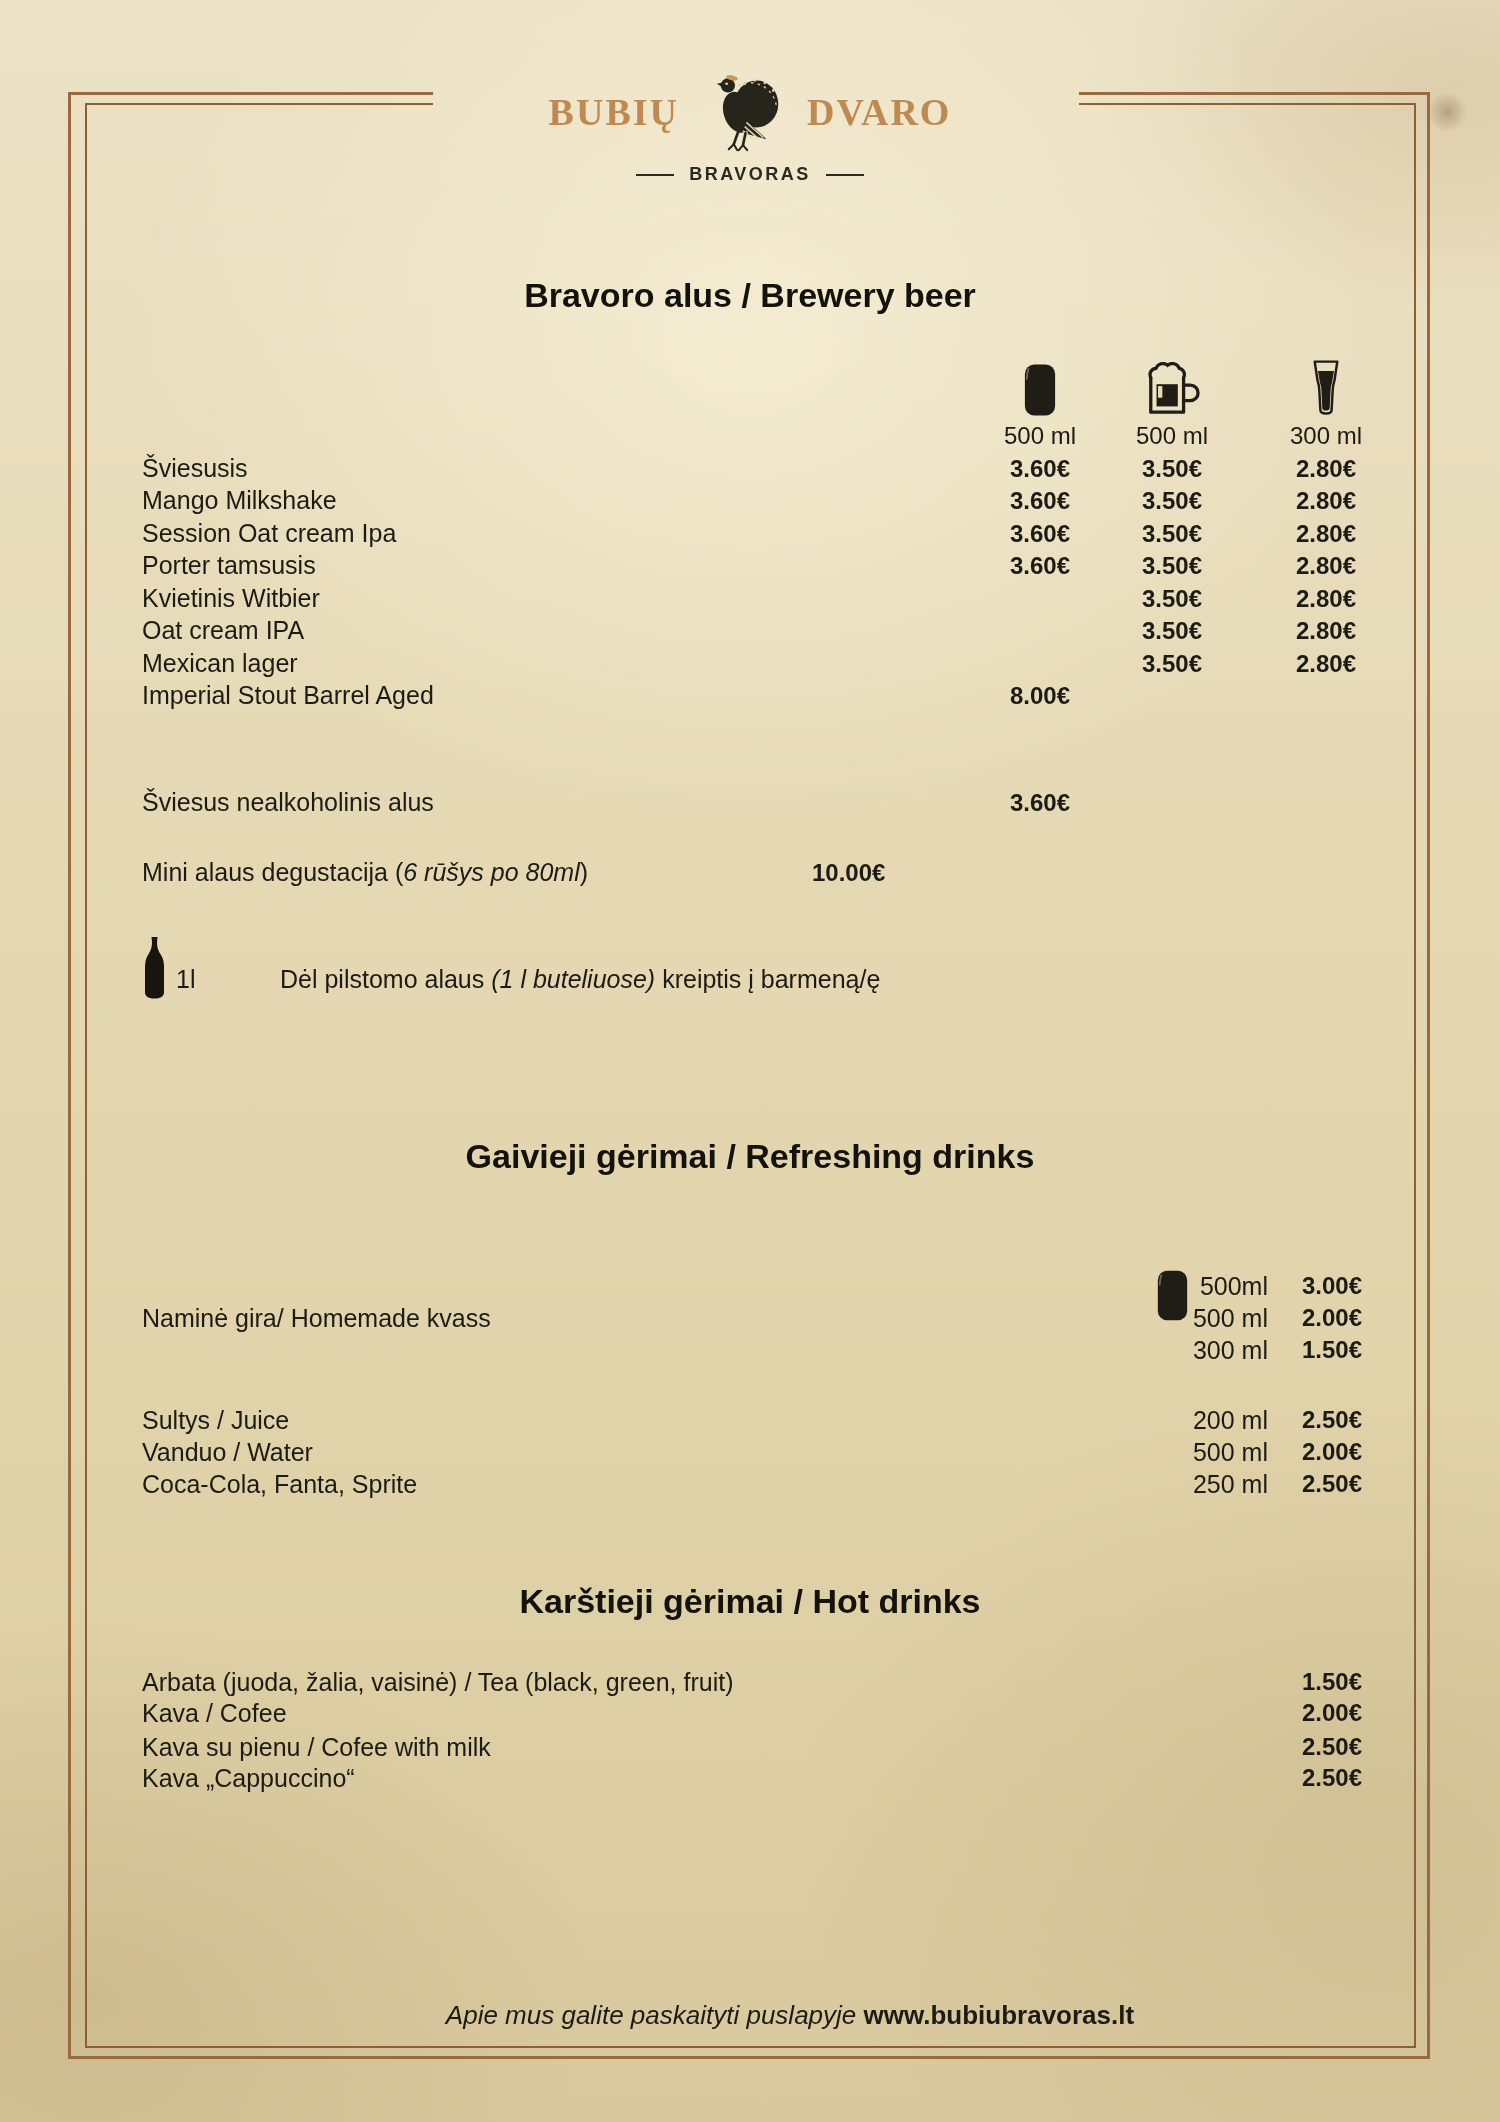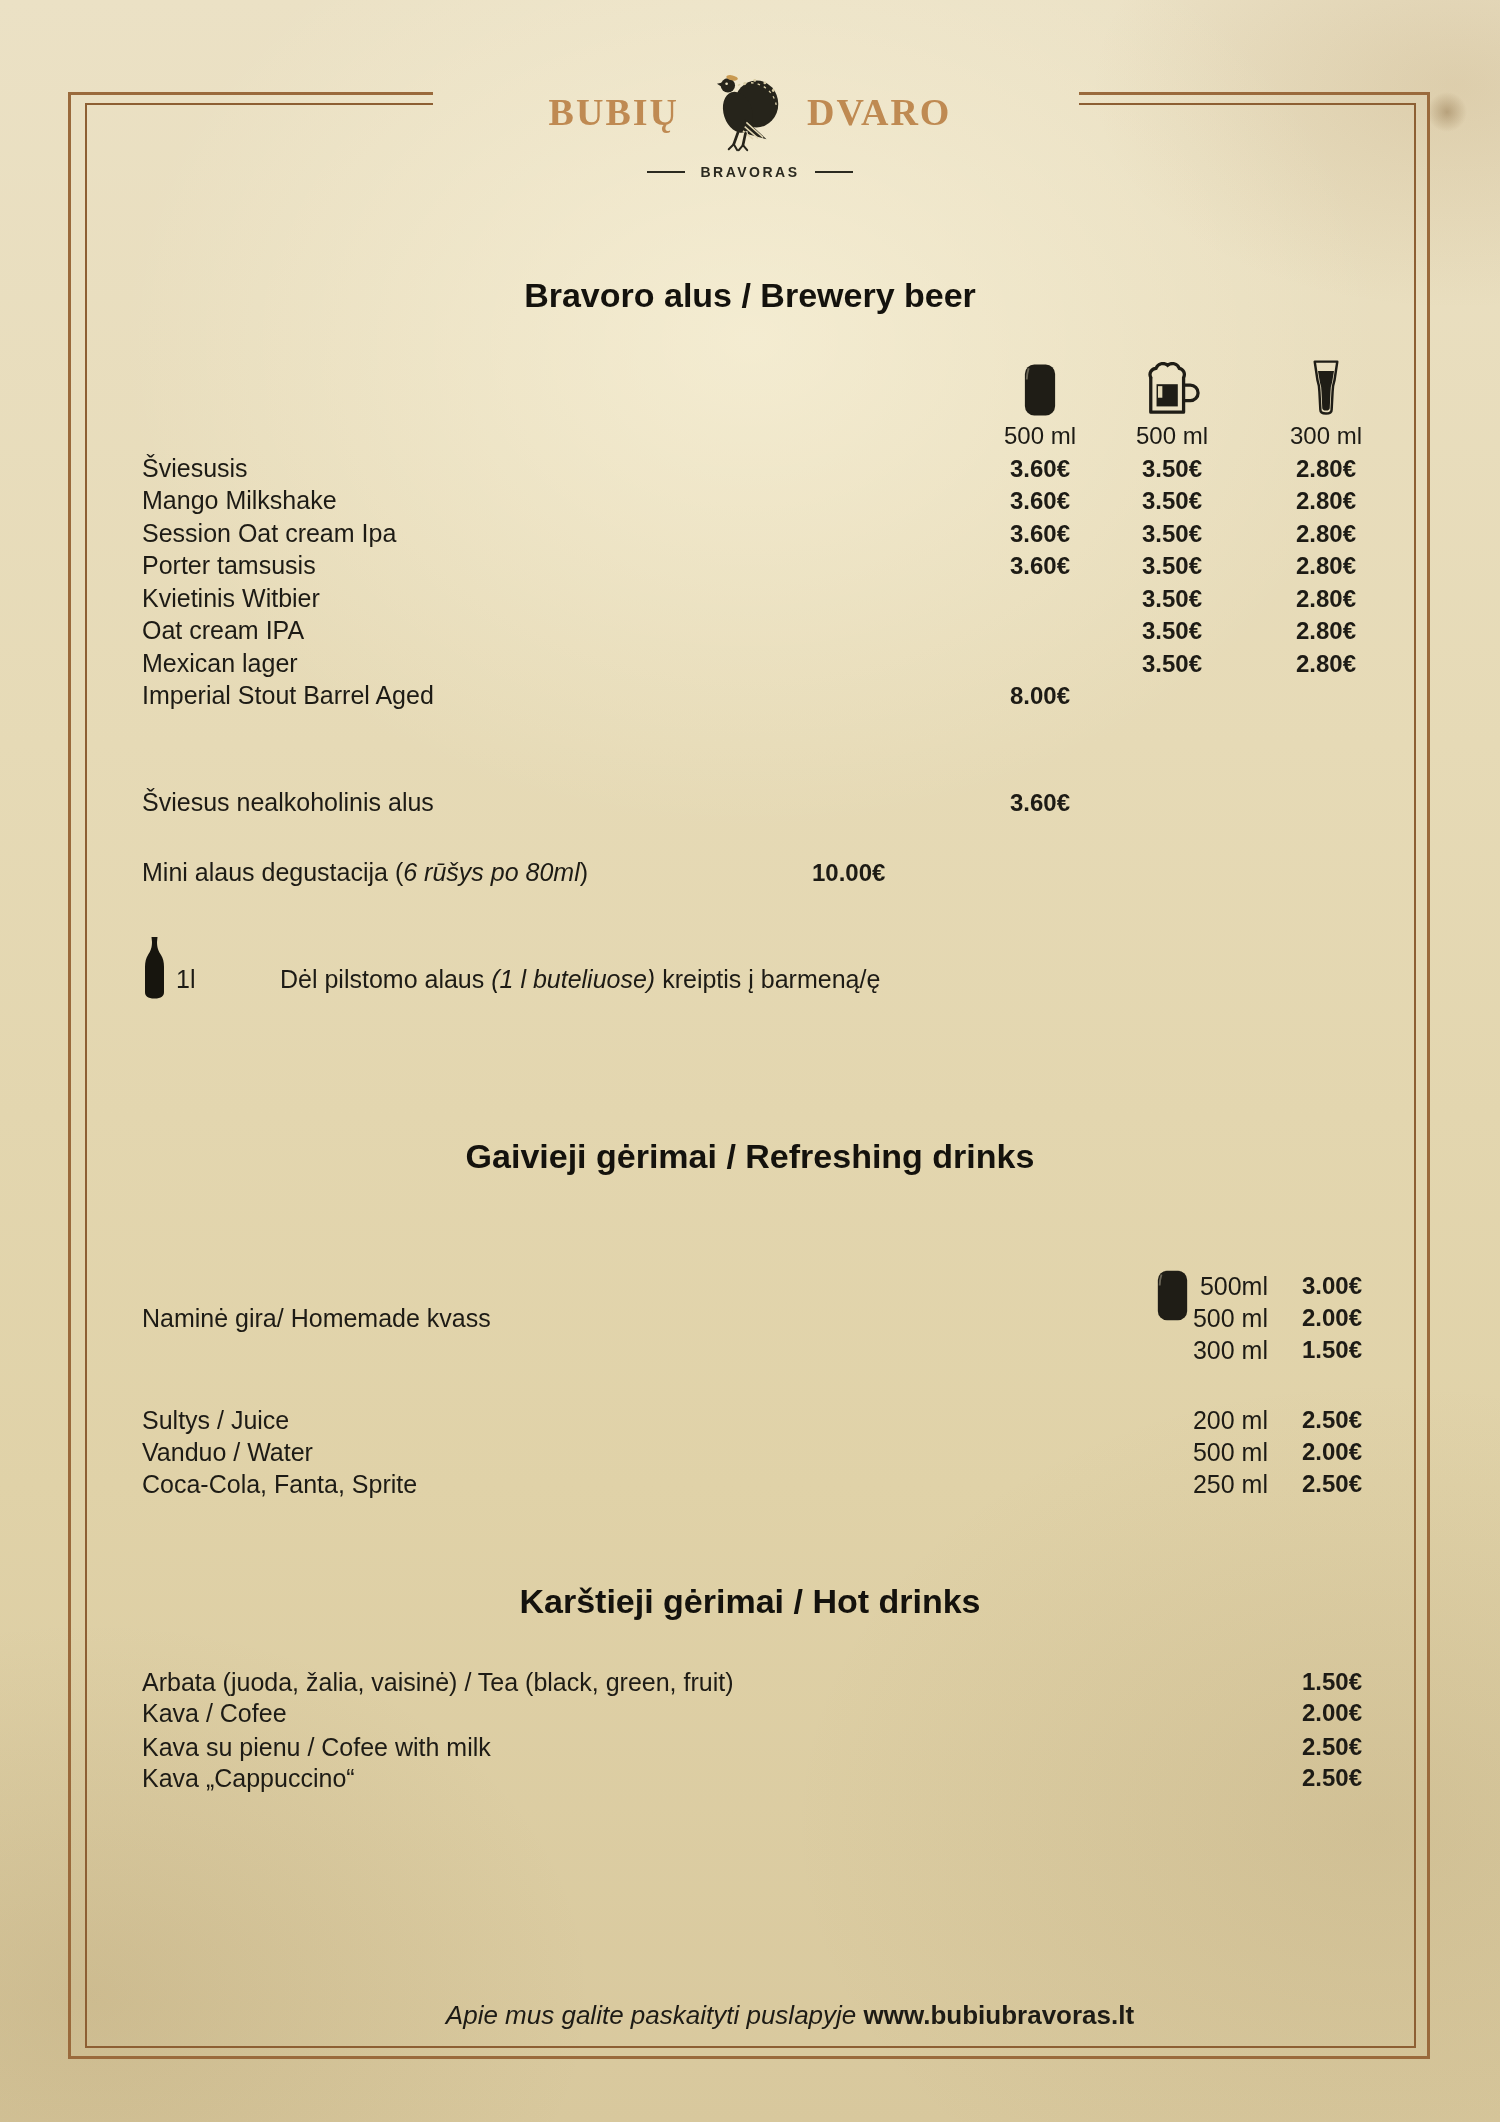--- a/index.html
+++ b/index.html
@@ -22,21 +22,21 @@
   .fi{position:absolute;left:85px;top:103px;width:1327px;height:1943px;border:2px solid #8d5f33;border-top:none;}
   .fi-tl{position:absolute;left:85px;top:103px;width:348px;height:2px;background:#8d5f33;}
   .fi-tr{position:absolute;left:1079px;top:103px;width:337px;height:2px;background:#8d5f33;}
 
   
   .logo-row{position:absolute;top:72px;left:0;width:100%;display:flex;justify-content:center;align-items:center;gap:22px;}
   .logo-word{font-family:"Liberation Serif", serif;font-weight:bold;font-size:38px;line-height:1;
     letter-spacing:2px;color:#bf8a52;margin-bottom:4px;}
   .bird{width:84px;height:84px;display:block;}
   .logo-sub{position:absolute;top:164px;left:0;width:100%;display:flex;justify-content:center;align-items:center;gap:15px;}
-  .sub-text{font-size:14px;font-weight:bold;letter-spacing:2.5px;color:#2b2a20;}
+  .sub-text{font-size:18px;font-weight:bold;letter-spacing:2.5px;color:#2b2a20;}
   .dash{width:38px;height:2px;background:#2b2a20;}
 
   .title{position:absolute;left:0;width:100%;margin:0;text-align:center;
     font-size:34px;font-weight:bold;line-height:42px;color:#14120d;}
 
   .colhead{position:absolute;width:120px;height:96px;top:354px;display:flex;flex-direction:column;
     justify-content:flex-end;align-items:center;gap:4px;}
   .collabel{font-size:24px;line-height:28px;color:#1d1b15;}
   .ch1{left:980px;} .ch2{left:1112px;} .ch3{left:1266px;}
 

